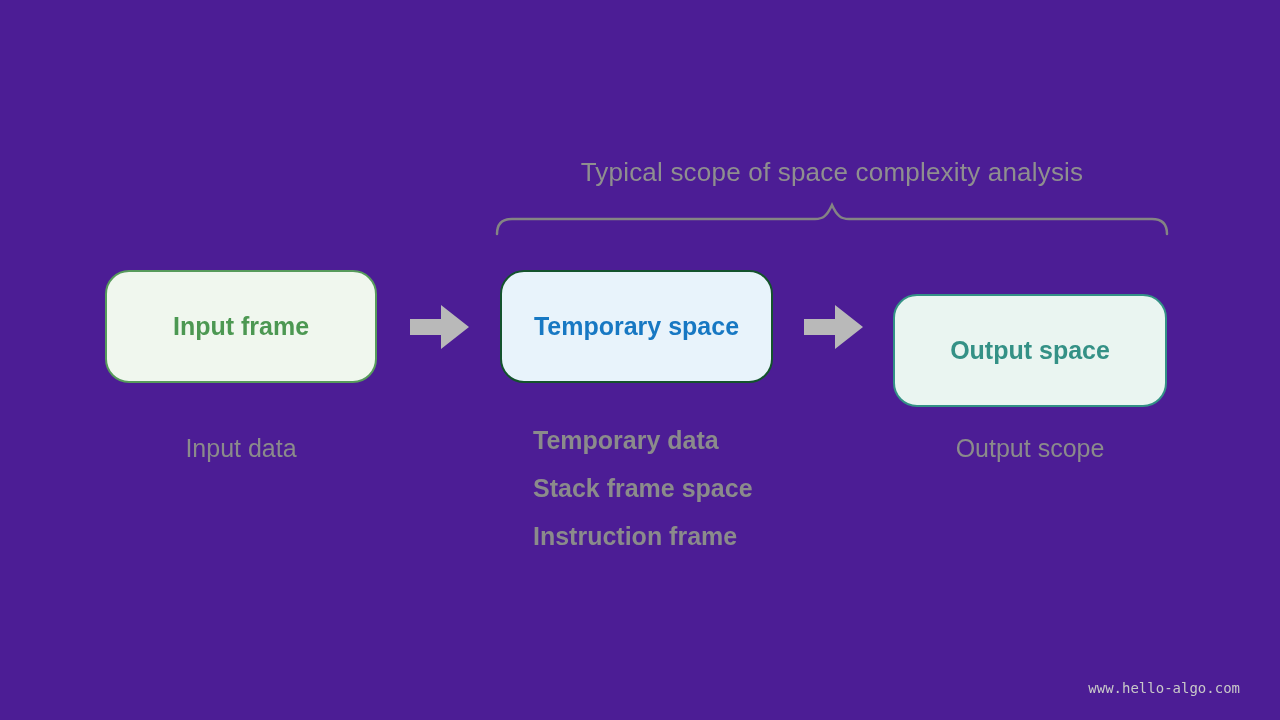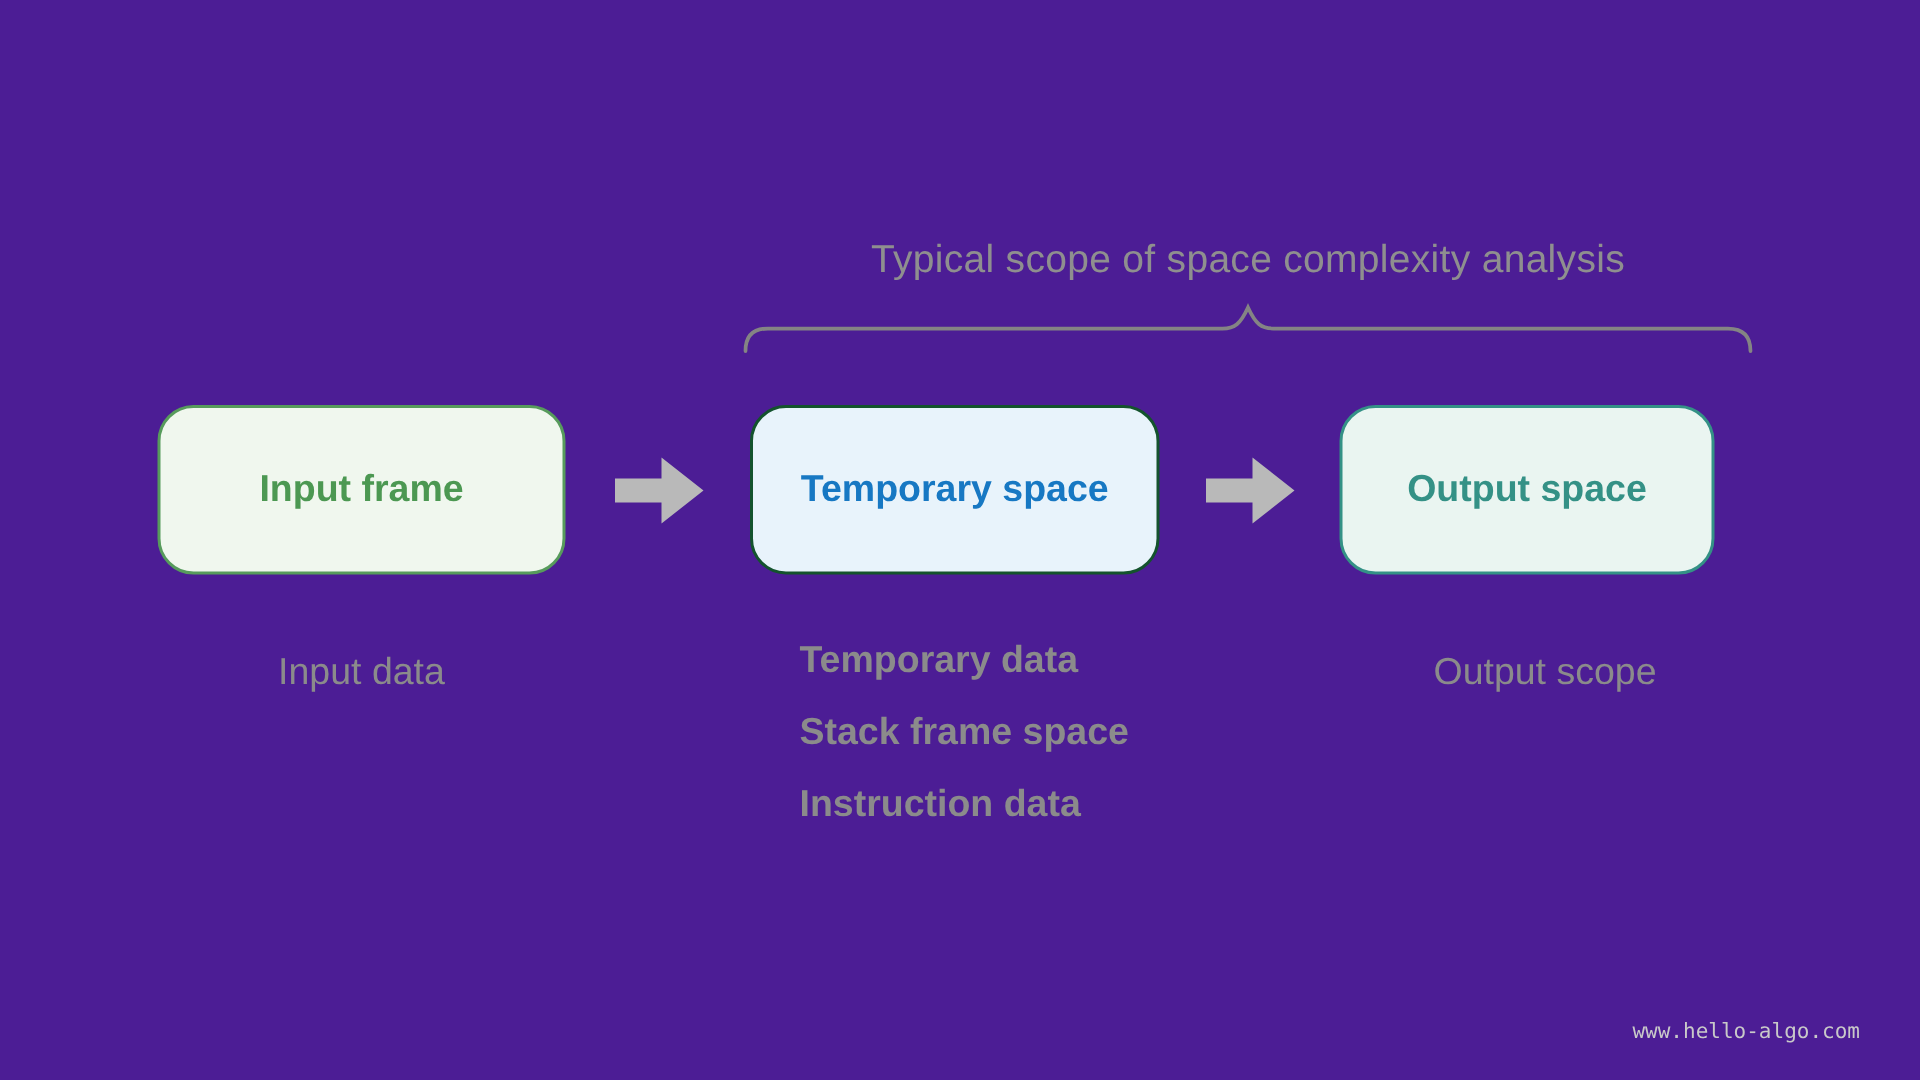--- a/index.html
+++ b/index.html
@@ -54,24 +54,25 @@
   }
   .node-temp {
     left: 500px;
     width: 273px;
     border: 2px solid #14532d;
     background: #e8f3fb;
     color: #1778c3;
   }
   .node-output {
     left: 893px;
-    width: 250px;
+    width: 274px;
     border: 2px solid #349186;
     background: #eaf5f1;
     color: #349186;
+    margin-top: 24px;
   }
   .arrow {
     position: absolute;
     top: 304px;
     width: 60px;
     height: 46px;
   }
   .arrow-1 { left: 410px; }
   .arrow-2 { left: 804px; }
   .note {
@@ -138,20 +139,20 @@
 
   <div class="node node-output">
     <span>Output space</span>
   </div>
 
   <div class="note note-input">Input data</div>
 
   <div class="notes-temp">
     <div class="note-line">Temporary data</div>
     <div class="note-line">Stack frame space</div>
-    <div class="note-line">Instruction data</div>
+    <div class="note-line">Instruction frame</div>
   </div>
 
   <div class="note note-output">Output scope</div>
 
   <div class="watermark">www.hello-algo.com</div>
 
 </div>
 
 </body></html>

